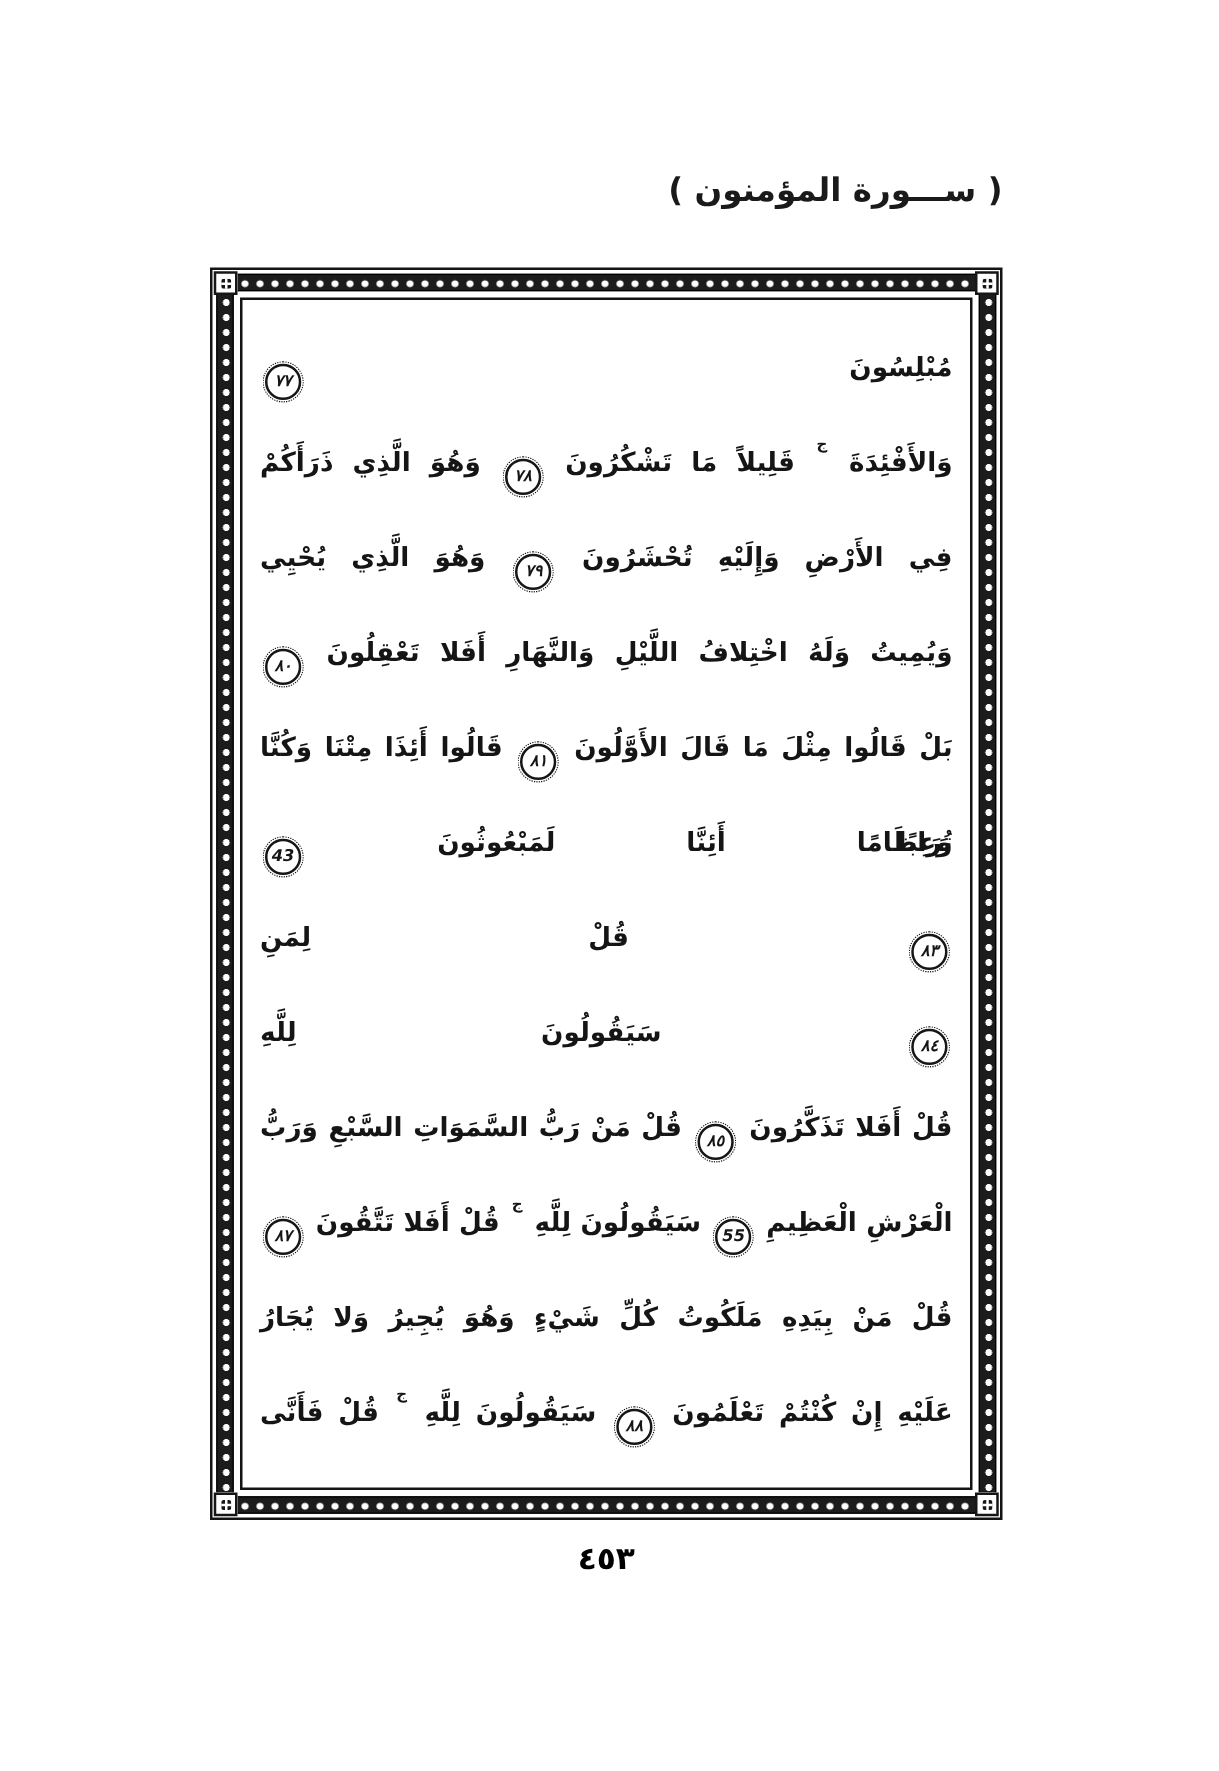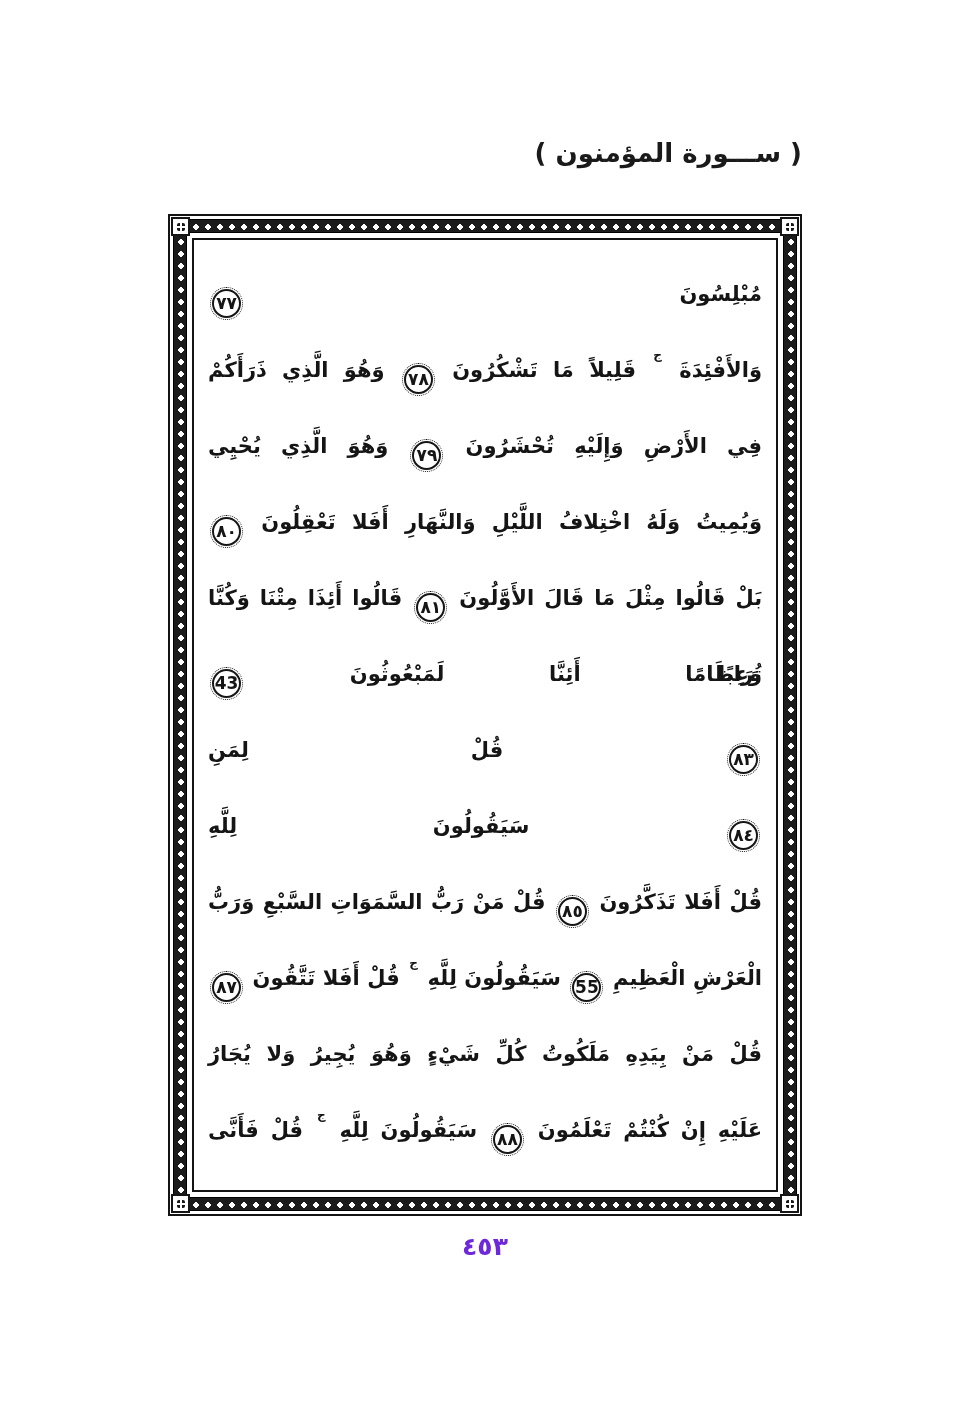--- a/index.html
+++ b/index.html
@@ -106,40 +106,41 @@
     box-sizing: border-box;
     border: 2px solid #161616;
     border-radius: 50%;
     outline: 1.5px dotted #161616;
     outline-offset: 1px;
     vertical-align: -8px;
     margin: 0 4px;
     background: #ffffff;
   }
   .ayah-num {
-    font-size: 17px;
+    font-size: 13px;
     font-weight: bold;
     line-height: 1;
+    font-style: italic;
   }
   .waqf {
     font-size: 12px;
     font-weight: bold;
     vertical-align: 18px;
     margin: 0 2px;
     line-height: 0;
   }
 
   
   .page-number {
     position: absolute;
     left: 168px; top: 1232px; width: 634px;
     text-align: center;
     font-size: 25px;
     font-weight: bold;
-    color: #6d28d9;
+    color: #000000;
   }
 </style>
 </head>
 <body>
 
 <div class="surah-header">
   <span>( ســـورة المؤمنون )</span>
 </div>
 
 <div class="frame">

